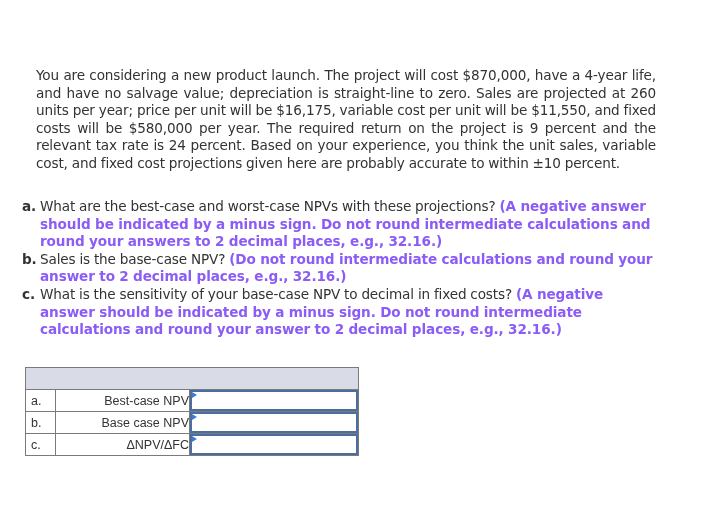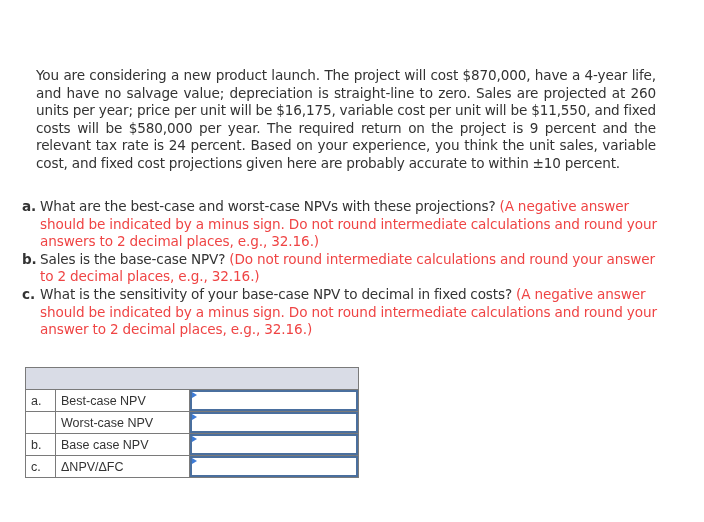--- a/index.html
+++ b/index.html
@@ -48,22 +48,22 @@
       color: #333333;
     }
     .q-body {
       flex: 1;
     }
     .q-text {
       color: #333333;
       text-align: right;
     }
     .q-instr {
-      color: #ef4444;
-      font-weight: normal;
+      color: #8b5cf6;
+      font-weight: bold;
       letter-spacing: -0.1px;
     }
     table.answers {
       position: absolute;
       left: 25px;
       top: 367px;
       border-collapse: collapse;
       font-family: "Liberation Sans", sans-serif;
       font-size: 12.5px;
       color: #333333;
@@ -78,20 +78,21 @@
       height: 21px !important;
     }
     .col-letter {
       width: 24px;
       padding-left: 5px !important;
       font-weight: normal;
     }
     .col-label {
       width: 128px;
       padding-left: 5px !important;
+      text-align: right;
     }
     .col-input {
       width: 168px;
       position: relative;
     }
     .answer-input {
       box-sizing: border-box;
       width: 168px;
       height: 21px;
       border: 2px solid #4a6f9e;
@@ -142,28 +143,20 @@
   </tr>
   <tr>
     <td class="col-letter">a.</td>
     <td class="col-label">Best-case NPV</td>
     <td class="col-input">
       <input class="answer-input" type="text" value="" style="">
       <span class="input-marker"></span>
     </td>
   </tr>
   <tr>
-    <td class="col-letter"></td>
-    <td class="col-label">Worst-case NPV</td>
-    <td class="col-input">
-      <input class="answer-input" type="text" value="" style="">
-      <span class="input-marker"></span>
-    </td>
-  </tr>
-  <tr>
     <td class="col-letter">b.</td>
     <td class="col-label">Base case NPV</td>
     <td class="col-input">
       <input class="answer-input" type="text" value="" style="">
       <span class="input-marker"></span>
     </td>
   </tr>
   <tr>
     <td class="col-letter">c.</td>
     <td class="col-label">ΔNPV/ΔFC</td>

